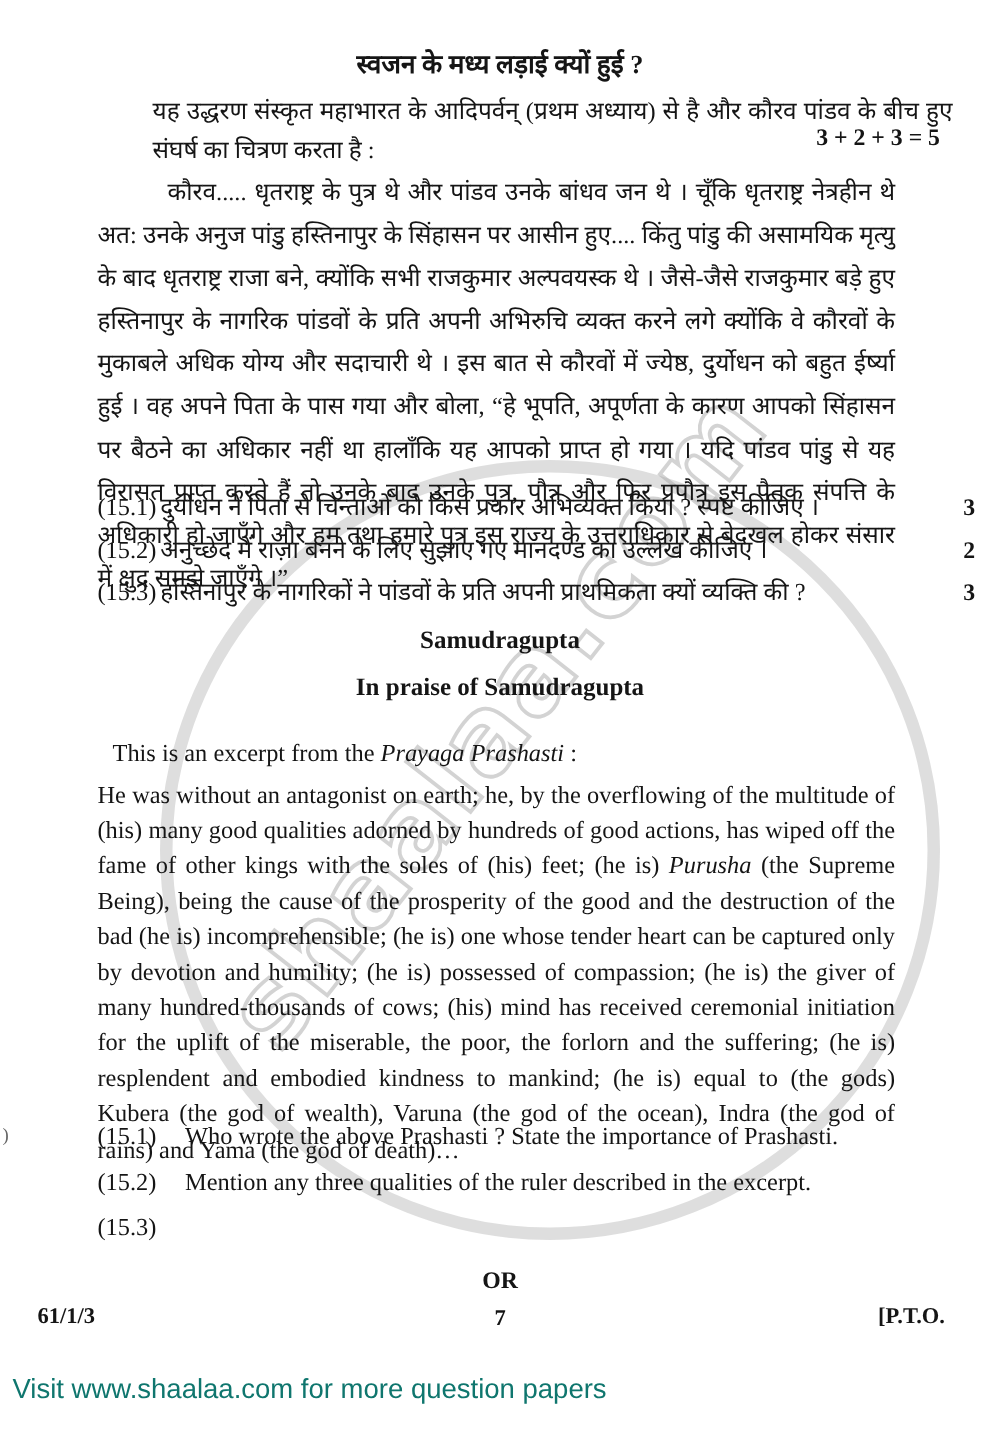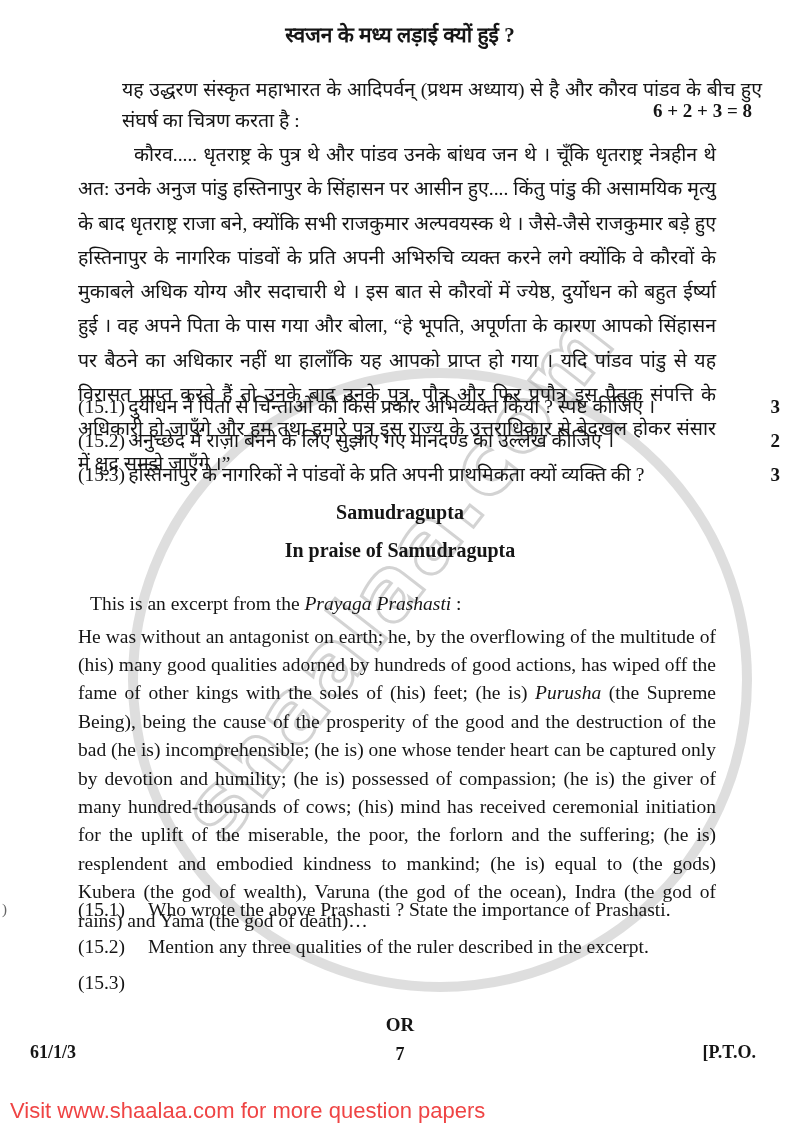--- a/index.html
+++ b/index.html
@@ -29,21 +29,21 @@
     letter-spacing:3px;
     white-space:nowrap;
     color:rgba(255,255,255,0.04);
     -webkit-text-stroke:3px rgba(168,168,168,0.5);
     z-index:0;
   }
 
   
   .abs { position:absolute; z-index:1; }
 
-  .h-heading { top:20px; left:0; width:100%; text-align:center; font-weight:bold; font-size:21px; }
+  .h-heading { top:36px; left:0; width:100%; text-align:center; font-weight:bold; font-size:21px; }
   .h-intro   { top:74px; left:78px; width:640px; font-size:19.5px; line-height:31px; text-align:justify;margin-left:44px; }
   .h-eq      { top:100px; right:48px; font-weight:bold; font-size:19px; }
 
   .h-para {
     top:138px; left:78px; width:638px;
     font-size:19.5px; line-height:34.3px;
     text-align:justify; text-indent:56px;
   }
 
   .h-qs { top:392px; left:78px; width:702px; }
@@ -72,33 +72,33 @@
   .footer { top:1042px; left:0; width:100%; height:24px; }
   .f-left   { position:absolute; left:30px; top:0; font-weight:bold; font-size:18px; }
   .f-center { position:absolute; left:0; top:2px; width:100%; text-align:center; font-weight:bold; font-size:18px; }
   .f-right  { position:absolute; right:44px; top:0; font-weight:bold; font-size:18px; }
 
   .artifact { top:901px; left:2px; font-size:15px; color:#666; z-index:1; }
 
   .bottom-bar {
     top:1098px; left:10px;
     font-family:"Liberation Sans", sans-serif;
-    font-size:22px; color:#ef4444;
+    font-size:22px; color:#0f766e;
   }
 </style>
 </head>
 <body>
 
 <div class="wm-ring"></div>
 <div class="wm-text">shaalaa.com</div>
 
 <div class="abs h-heading">स्वजन  के मध्य लड़ाई क्यों हुई ?</div>
 
 <div class="abs h-intro">यह उद्धरण संस्कृत महाभारत के आदिपर्वन् (प्रथम अध्याय) से है और कौरव पांडव के बीच हुए संघर्ष का चित्रण करता है :</div>
-<div class="abs h-eq">6 + 2 + 3 = 8</div>
+<div class="abs h-eq">3 + 2 + 3 = 5</div>
 
 <div class="abs h-para">कौरव..... धृतराष्ट्र के पुत्र थे और पांडव उनके बांधव जन थे । चूँकि धृतराष्ट्र नेत्रहीन थे अत: उनके अनुज पांडु हस्तिनापुर के सिंहासन पर आसीन हुए.... किंतु पांडु की असामयिक मृत्यु के बाद धृतराष्ट्र राजा बने, क्योंकि सभी राजकुमार अल्पवयस्क थे । जैसे-जैसे राजकुमार बड़े हुए हस्तिनापुर के नागरिक पांडवों के प्रति अपनी अभिरुचि व्यक्त करने लगे क्योंकि वे कौरवों के मुकाबले अधिक योग्य और सदाचारी थे । इस बात से कौरवों में ज्येष्ठ, दुर्योधन को बहुत ईर्ष्या हुई । वह अपने पिता के पास गया और बोला, “हे भूपति, अपूर्णता के कारण आपको सिंहासन पर बैठने का अधिकार नहीं था हालाँकि यह आपको प्राप्त हो गया । यदि पांडव पांडु से यह विरासत प्राप्त करते हैं तो उनके बाद उनके पुत्र, पौत्र और फिर प्रपौत्र इस पैतृक संपत्ति के अधिकारी हो जाएँगे और हम तथा हमारे पुत्र इस राज्य के उत्तराधिकार से बेदखल होकर संसार में क्षुद्र समझे जाएँगे ।”</div>
 
 <div class="abs h-qs">
   <div class="q-row">
     <span class="q-num">(15.1)</span>
     <span class="q-text">दुर्योधन ने पिता से चिन्ताओं को किस प्रकार अभिव्यक्त किया ? स्पष्ट कीजिए ।</span>
     <span class="q-marks">3</span>
   </div>
   <div class="q-row">

